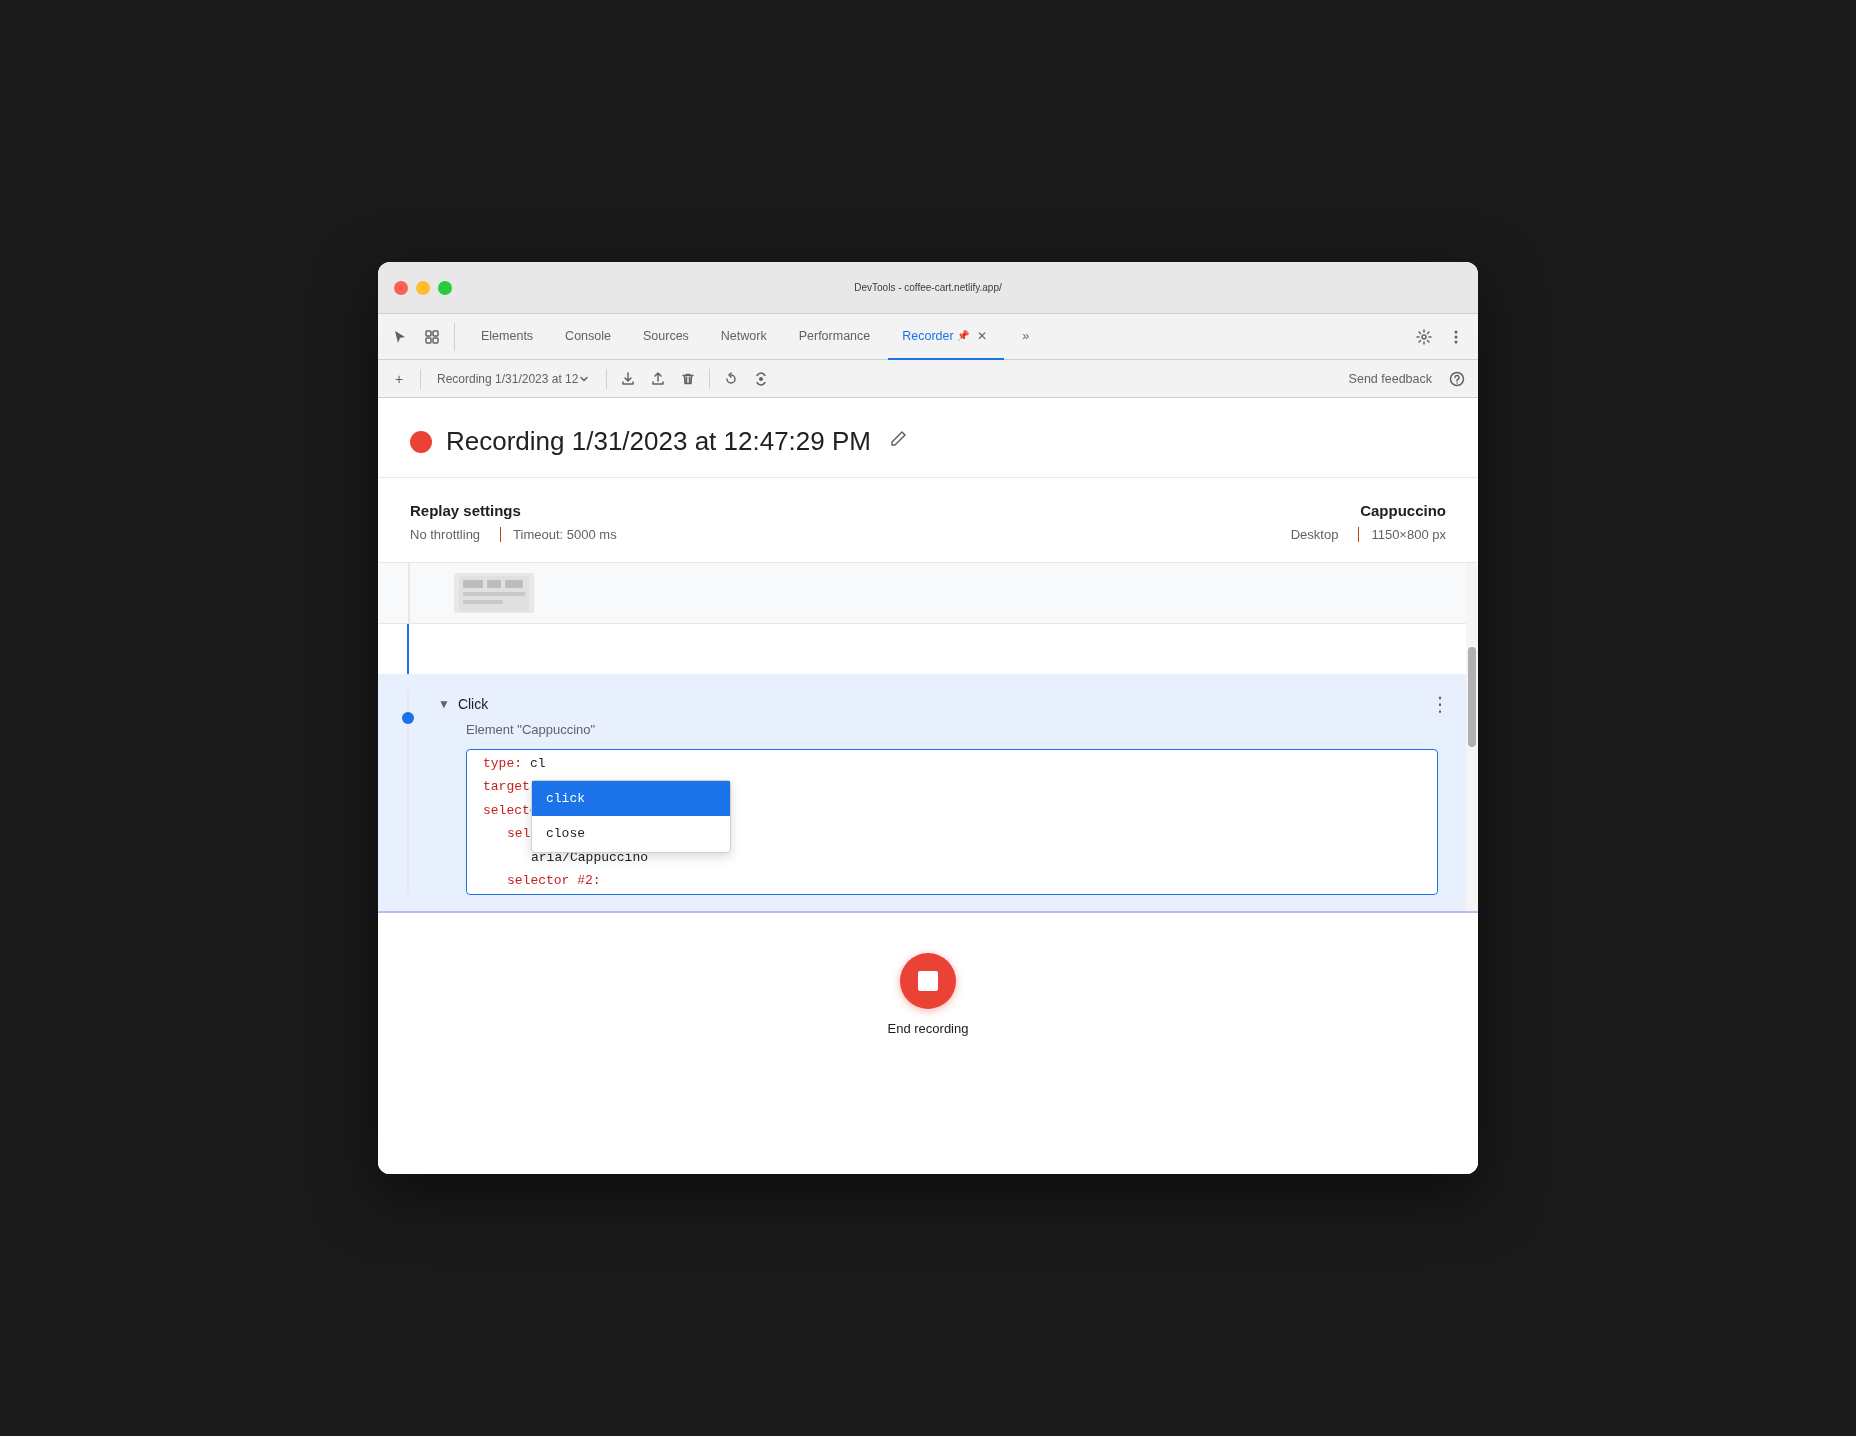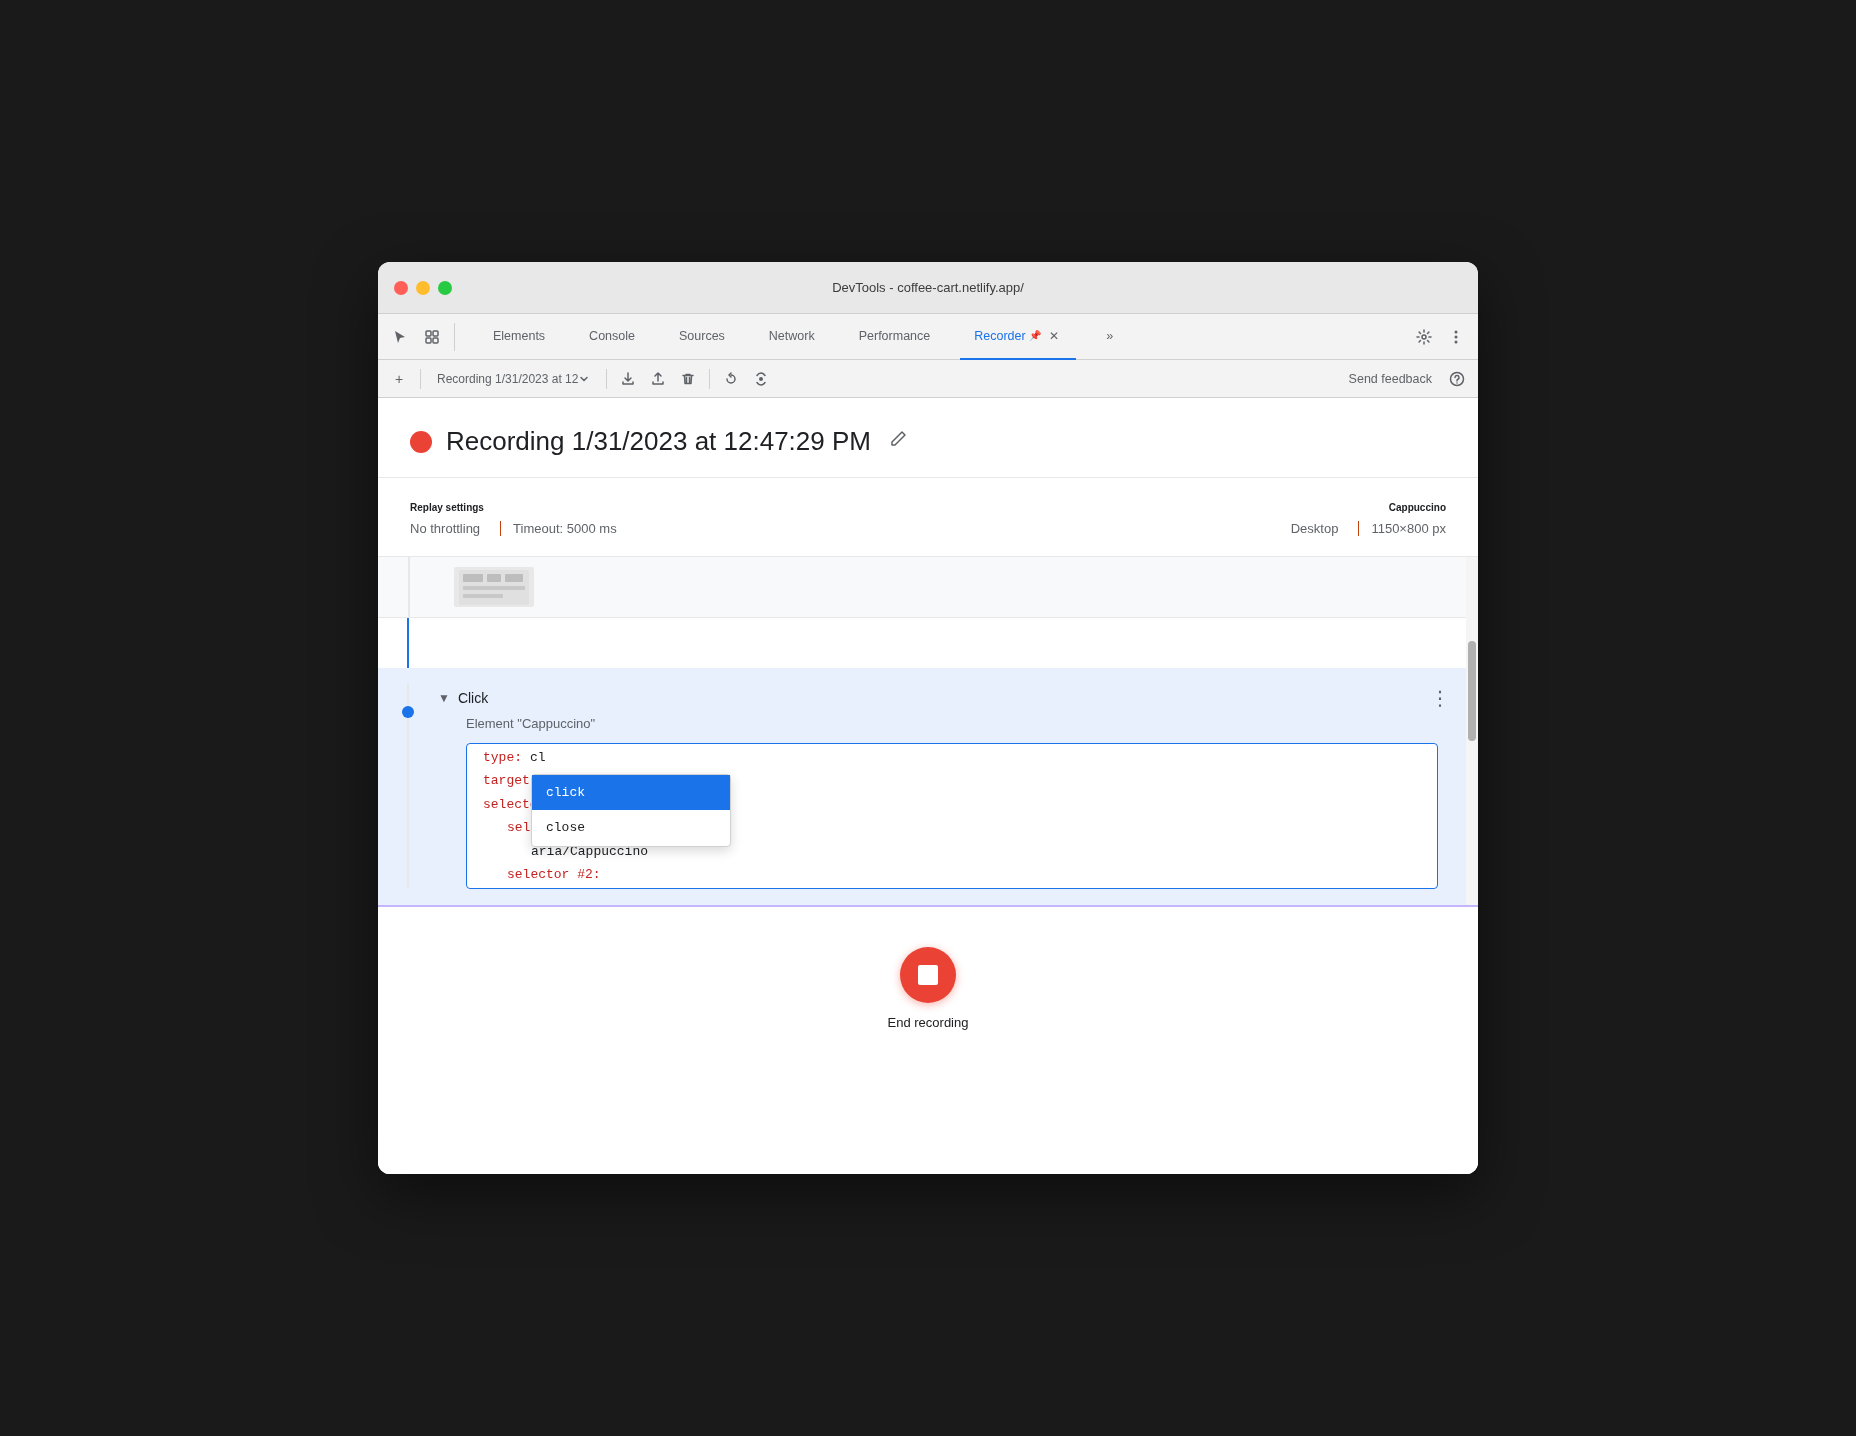--- a/index.html
+++ b/index.html
@@ -40,42 +40,42 @@
     .traffic-light {
       width: 14px;
       height: 14px;
       border-radius: 50%;
       cursor: pointer;
     }
     .traffic-light.red { background: #ff5f57; }
     .traffic-light.yellow { background: #ffbd2e; }
     .traffic-light.green { background: #28ca41; }
     .title-bar-title {
-      font-size: 13px;
+      font-size: 10px;
       color: #3c3c3c;
       font-weight: 500;
     }
 
     
     .devtools {
       background: #ffffff;
       display: flex;
       flex-direction: column;
       height: 860px;
     }
 
     
     .tab-bar {
       background: #f3f3f3;
       border-bottom: 1px solid #d0d0d0;
       display: flex;
       align-items: center;
       height: 46px;
       padding: 0 8px;
-      gap: 16px;
+      gap: 4px;
     }
     .tab-icons {
       display: flex;
       align-items: center;
       gap: 4px;
       margin-right: 8px;
       padding-right: 8px;
       border-right: 1px solid #d0d0d0;
     }
     .icon-btn {
@@ -217,21 +217,21 @@
     
     .settings-row {
       padding: 24px 32px 20px;
       display: flex;
       justify-content: space-between;
       align-items: flex-start;
       border-bottom: 1px solid #e8e8e8;
     }
     .settings-group {}
     .settings-label {
-      font-size: 10px;
+      font-size: 15px;
       font-weight: 600;
       color: #202124;
       margin-bottom: 8px;
     }
     .settings-values {
       font-size: 13px;
       color: #5f6368;
       display: flex;
       gap: 0;
     }

